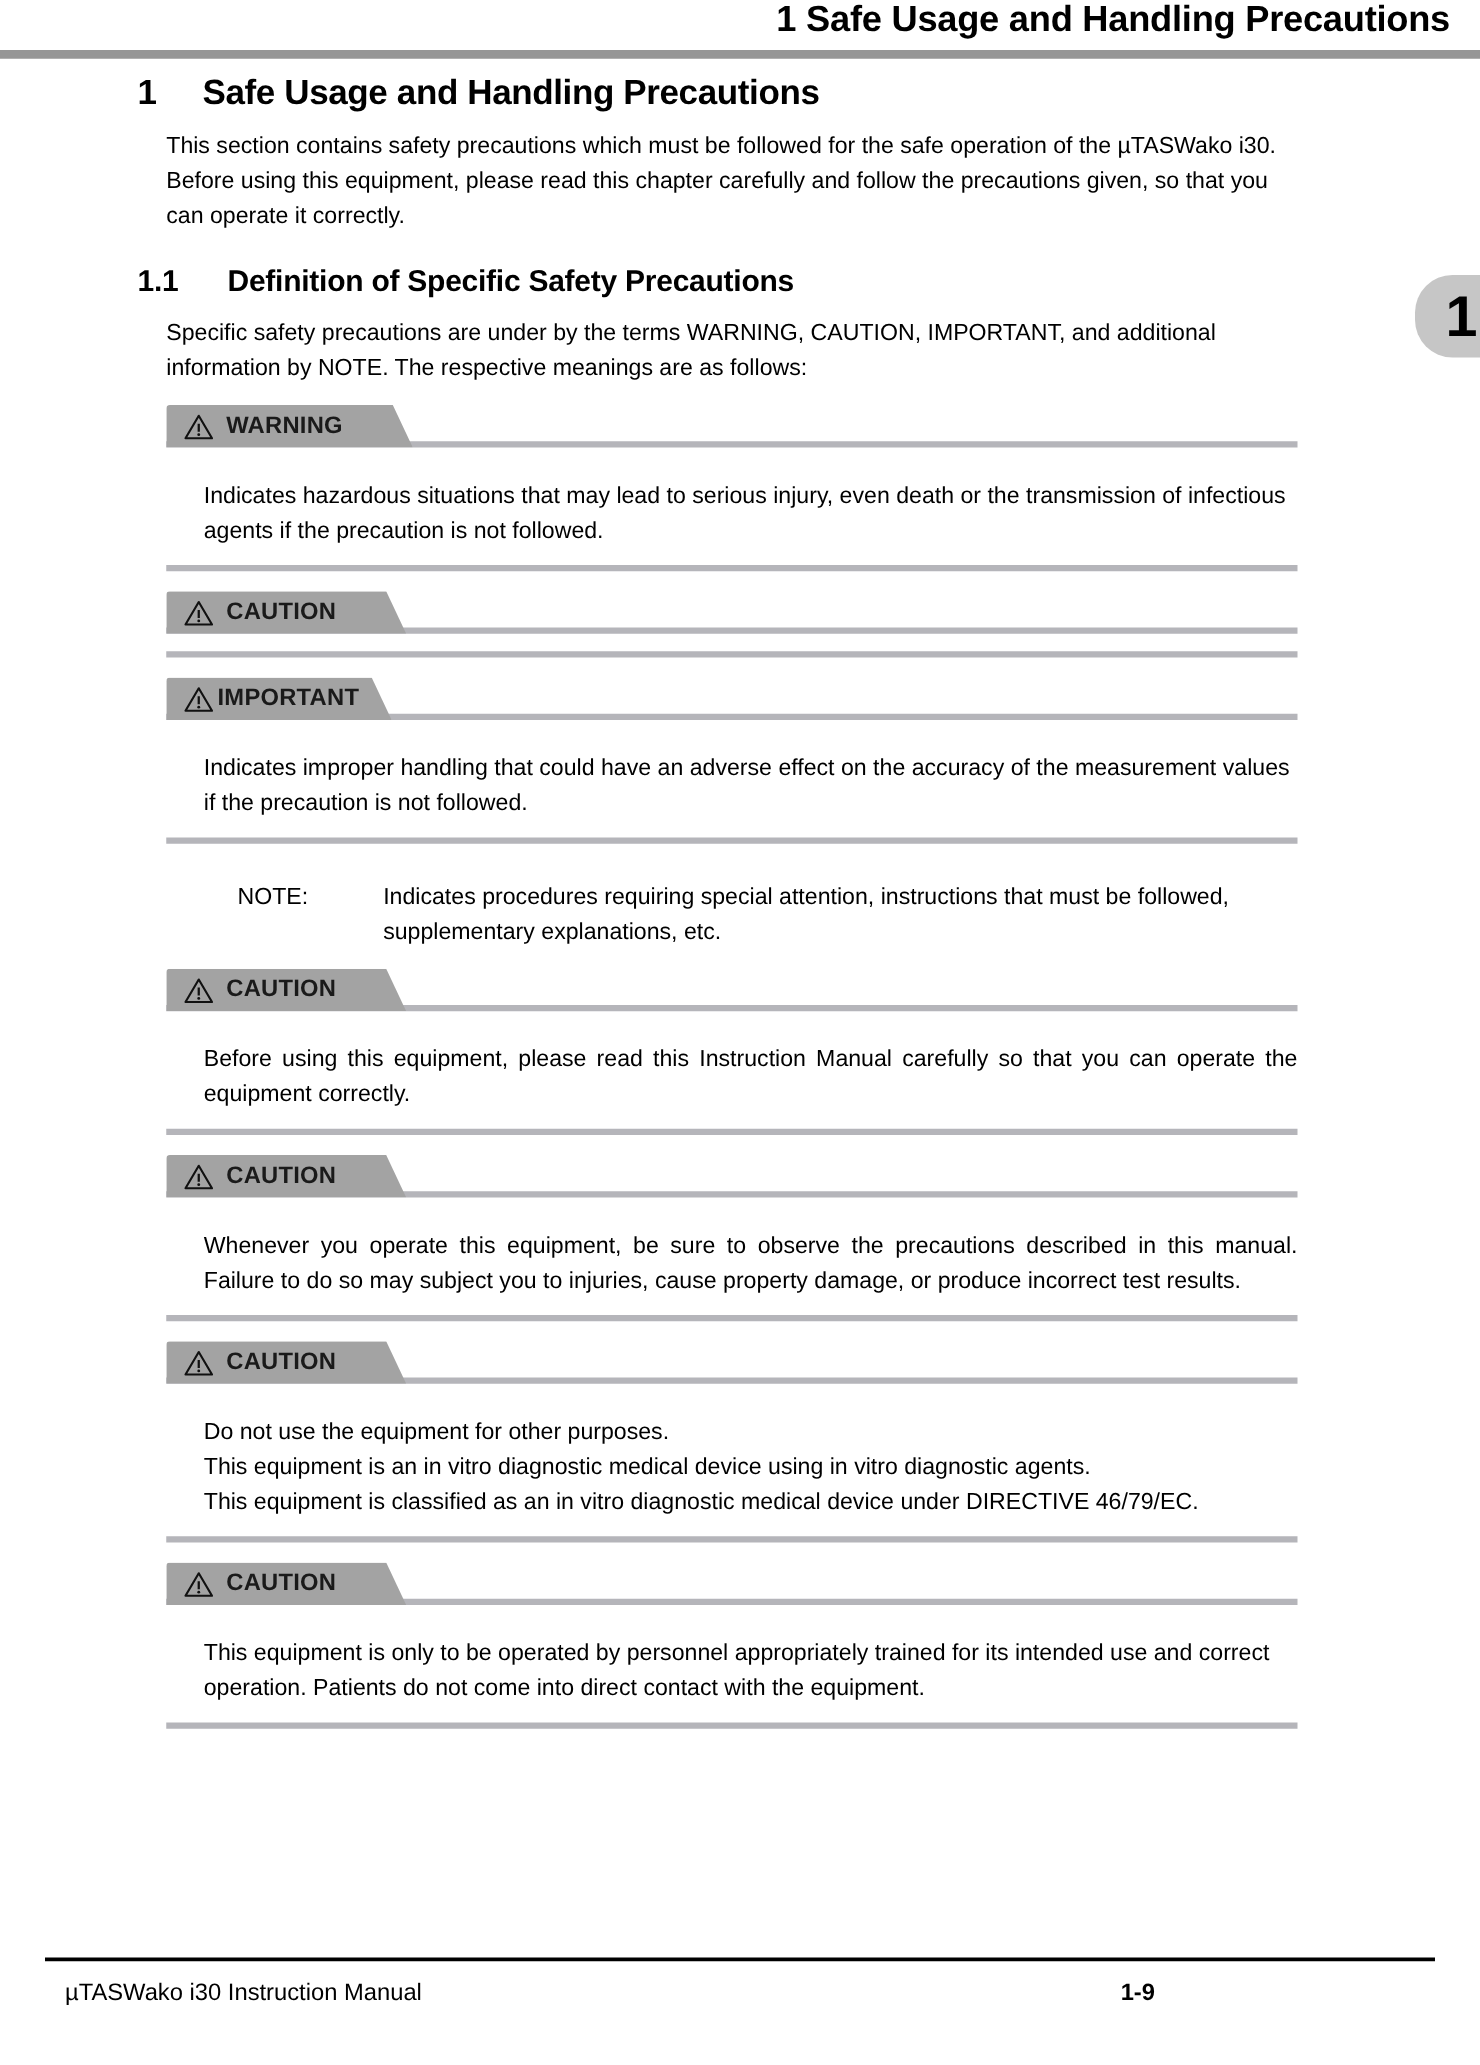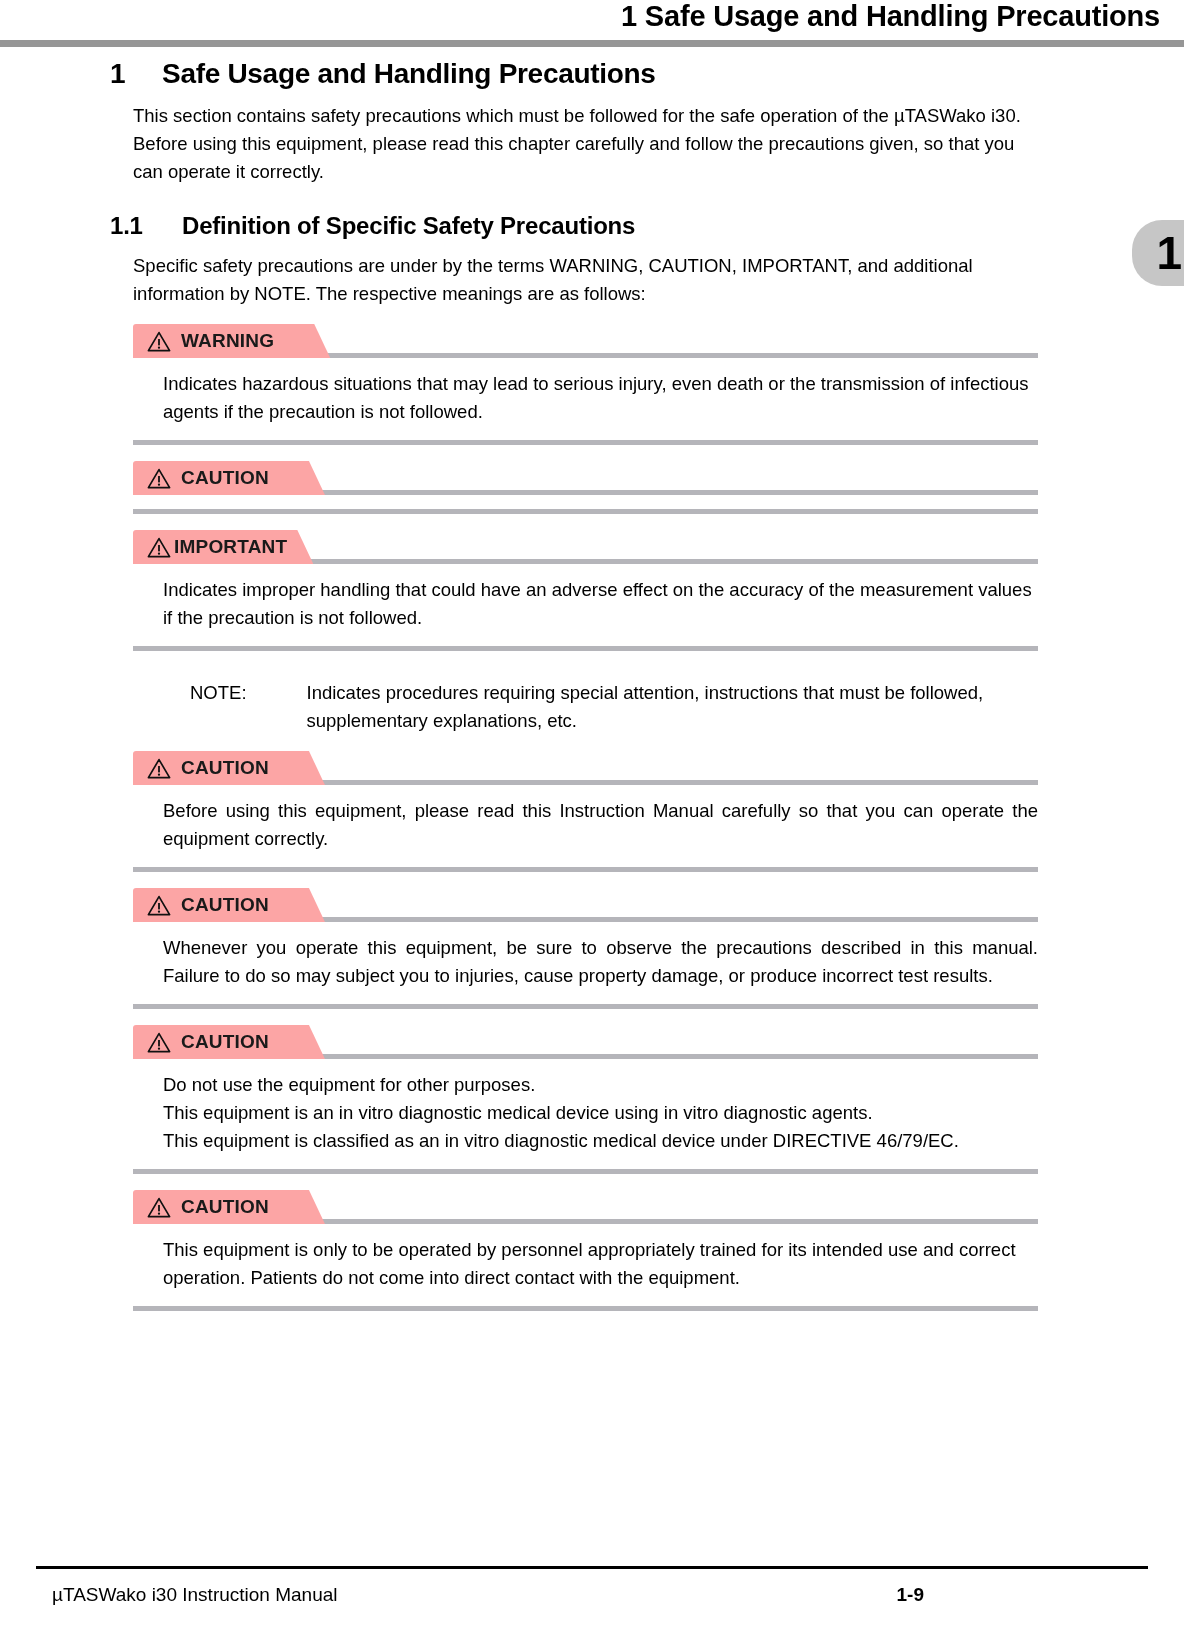--- a/index.html
+++ b/index.html
@@ -104,21 +104,21 @@
     position: relative;
     height: 34px;
   }
 
   
   .admon-tab {
     position: absolute;
     left: 0;
     top: 0;
     height: 34px;
-    background: #fca5a5;
+    background: #a3a3a3;
     display: flex;
     align-items: center;
     padding-left: 14px;
     padding-right: 26px;
     border-radius: 3px 10px 0 0;
     -webkit-clip-path: polygon(0 0, calc(100% - 16px) 0, 100% 100%, 0 100%);
     clip-path: polygon(0 0, calc(100% - 16px) 0, 100% 100%, 0 100%);
   }
   .admon-tab.wide { padding-right: 56px; }
 
@@ -139,21 +139,21 @@
     left: 0;
     bottom: 0;
     width: 905px;
     height: 5px;
     background: #b5b5ba;
   }
 
   .admon-body {
     font-size: 18.5px;
     line-height: 28px;
-    padding: 12px 0 0 30px;
+    padding: 24px 0 0 30px;
   }
   .admon-body.justify { text-align: justify; text-justify: inter-word; }
   .admon-body .ln { display: block; }
 
   .admon-rule-bottom {
     margin-top: 14px;
     width: 905px;
     height: 5px;
     background: #b5b5ba;
   }

